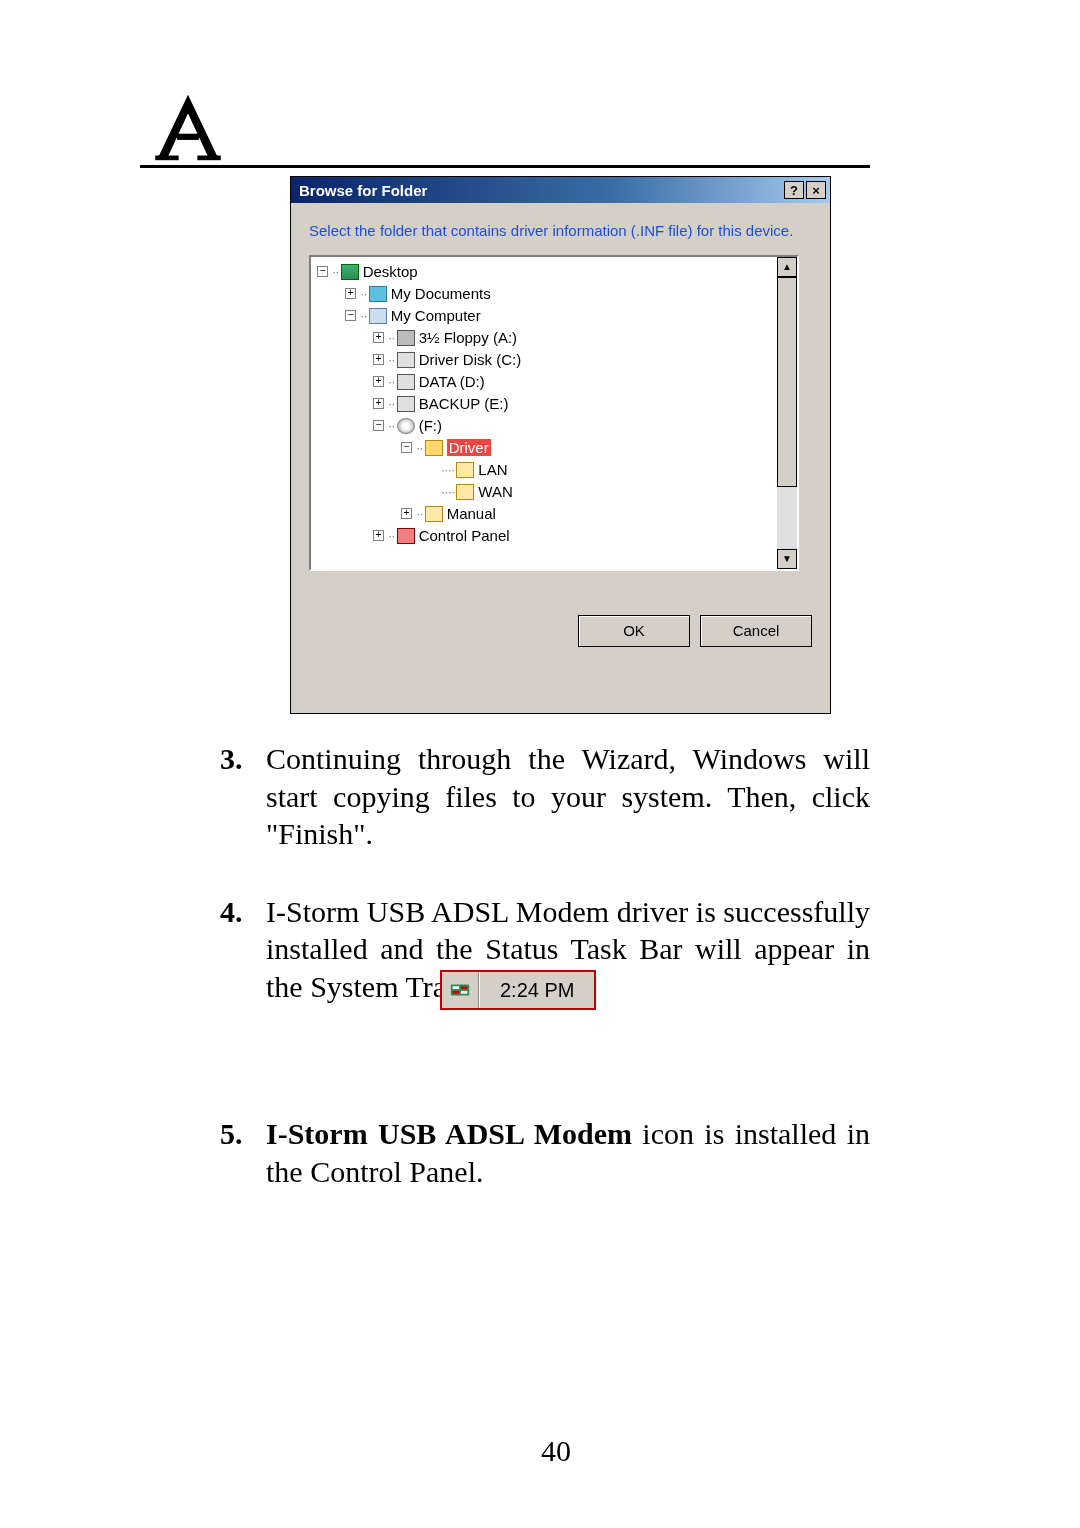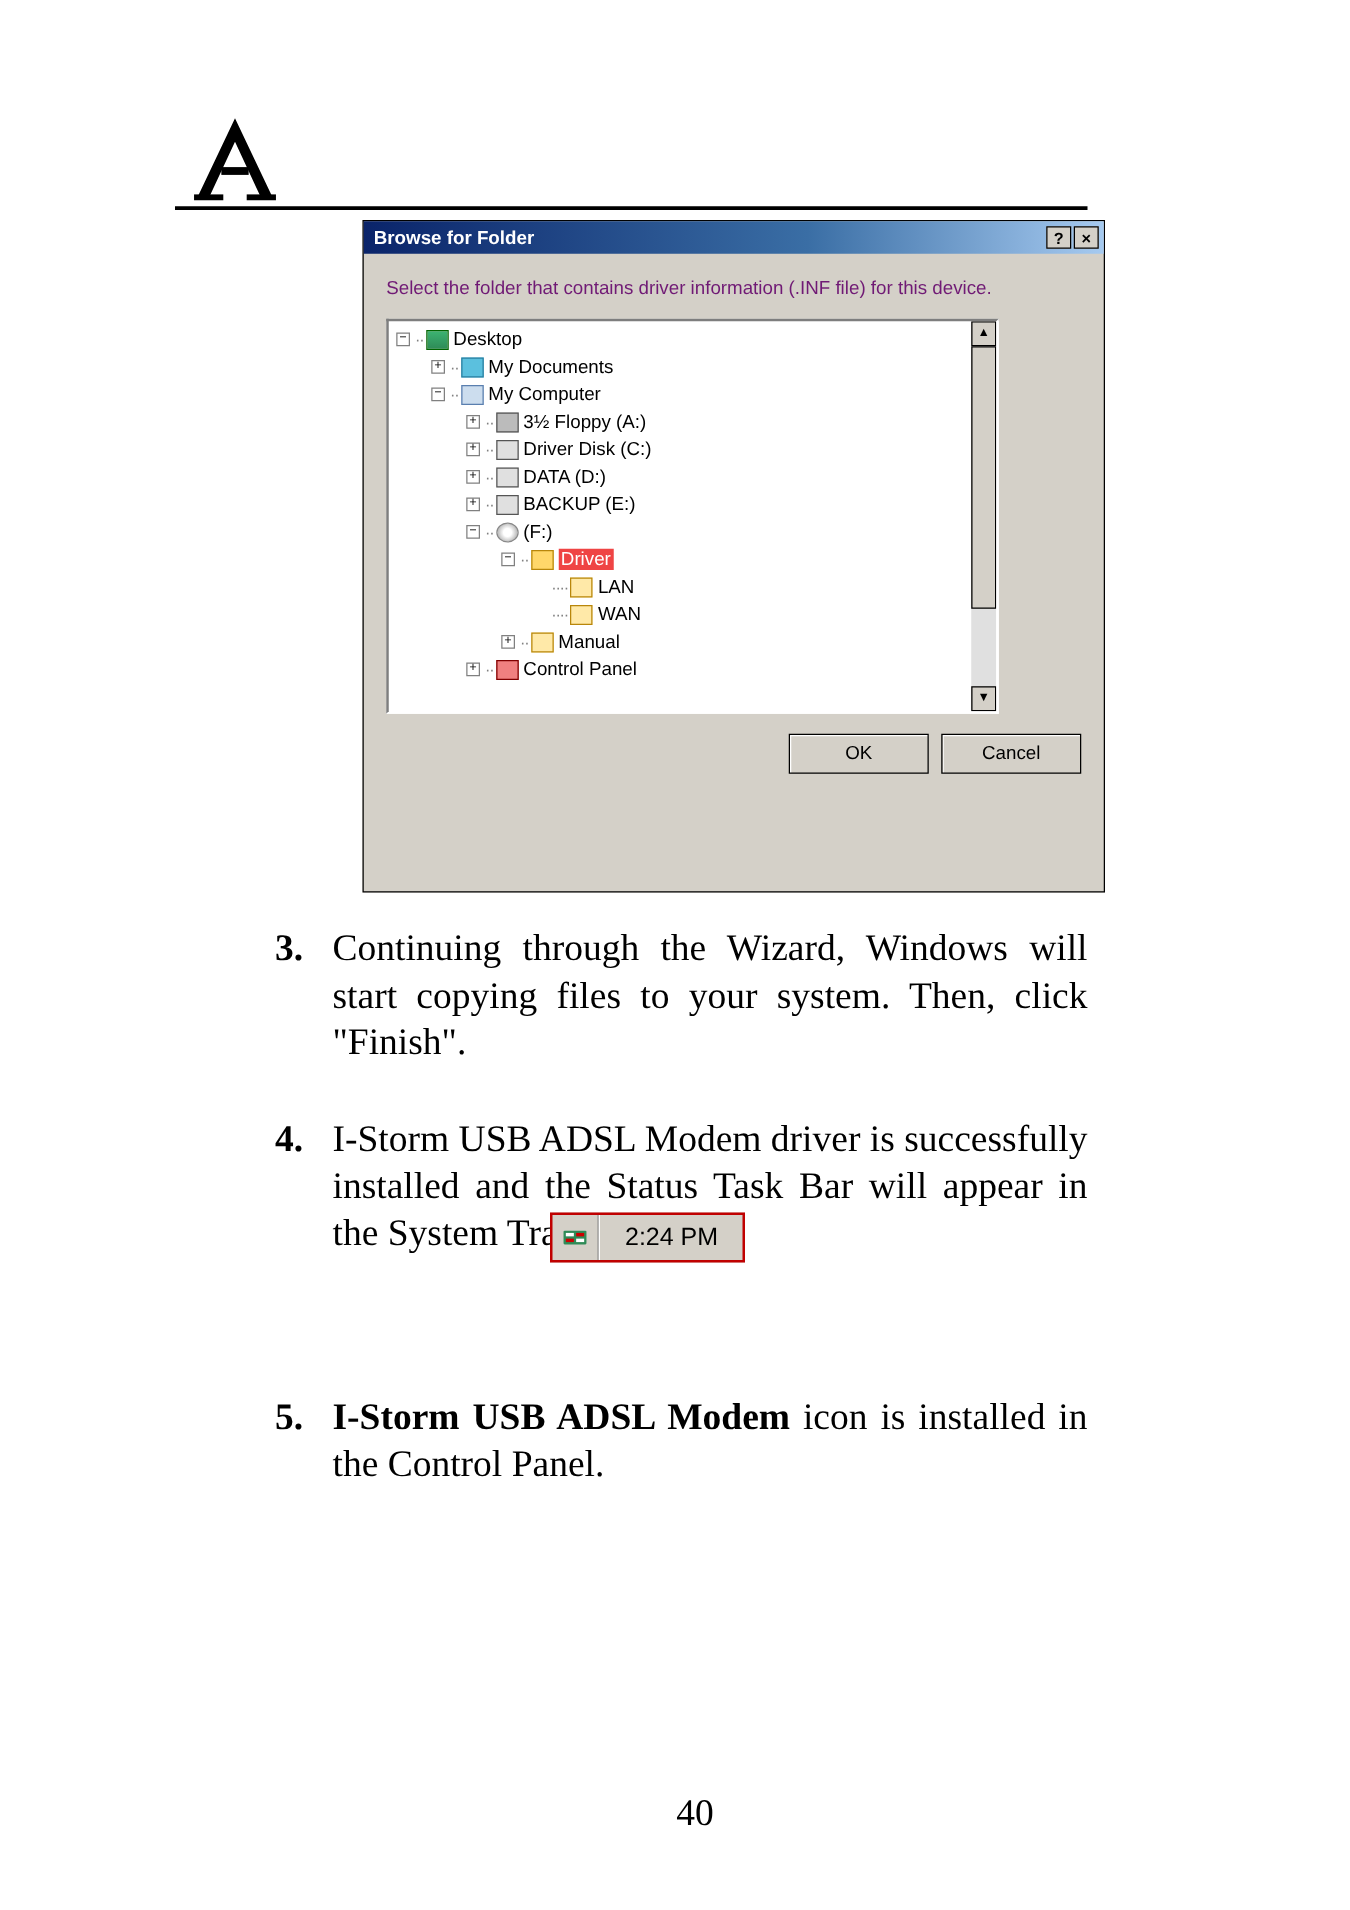--- a/index.html
+++ b/index.html
@@ -46,21 +46,21 @@
     top: 165px;
     height: 3px;
     background: #000;
   }
 
   
   .dialog {
     position: absolute;
     left: 290px;
     top: 176px;
-    width: 594px;
+    width: 541px;
     height: 538px;
     background: #d4d0c8;
     border: 1px solid #000;
     box-sizing: border-box;
     font-family: Tahoma, Arial, sans-serif;
     font-size: 15px;
   }
   .title-bar {
     height: 26px;
     background: linear-gradient(90deg, #0a246a 0%, #3a6ea5 60%, #a6caf0 100%);
@@ -86,21 +86,21 @@
     font-size: 13px;
     font-weight: bold;
     color: #000;
   }
   .dialog-body {
     padding: 18px 16px 14px 18px;
   }
   .instr {
     font-size: 15px;
     line-height: 1.3;
-    color: #701a75;
+    color: #1d4ed8;
     margin-bottom: 14px;
   }
   .tree-wrap {
     position: relative;
     width: 490px;
     height: 316px;
     border-top: 2px solid #7e7e7e;
     border-left: 2px solid #7e7e7e;
     border-right: 2px solid #fff;
     border-bottom: 2px solid #fff;
@@ -200,21 +200,21 @@
     height: 210px;
     background: #d4d0c8;
     border: 1px solid #000;
     box-sizing: border-box;
   }
   
   .btn-row {
     display: flex;
     justify-content: flex-end;
     gap: 10px;
-    margin-top: 16px;
+    margin-top: 44px;
     padding-right: 2px;
   }
   .win-btn {
     width: 110px;
     height: 30px;
     background: #d4d0c8;
     border: 1px solid #000;
     box-shadow: inset 1px 1px 0 #fff;
     font-family: Tahoma, Arial, sans-serif;
     font-size: 15px;

